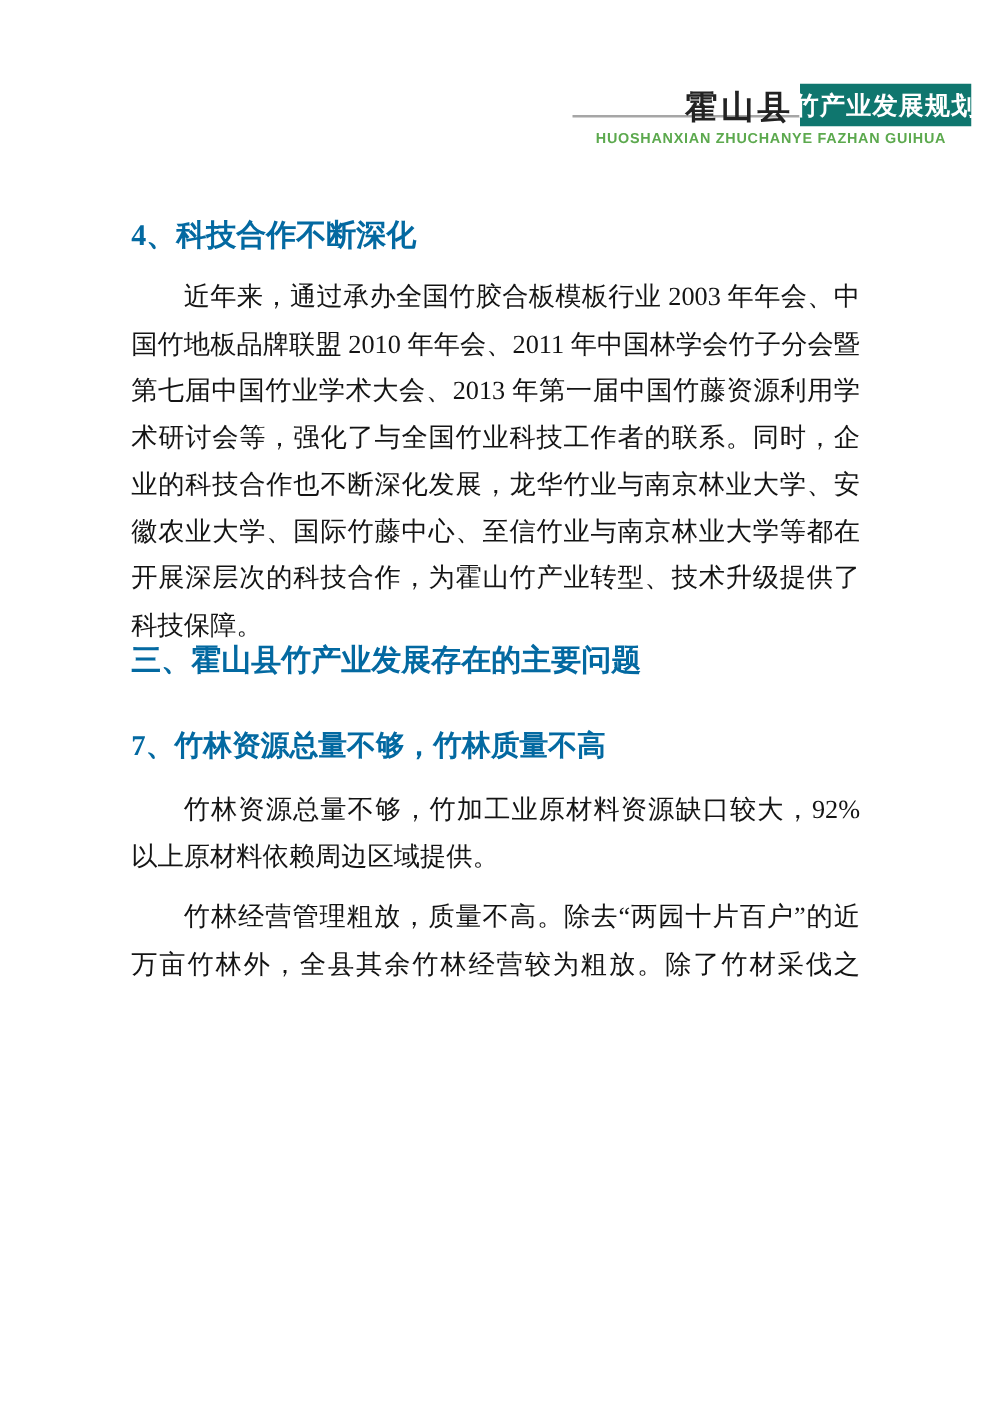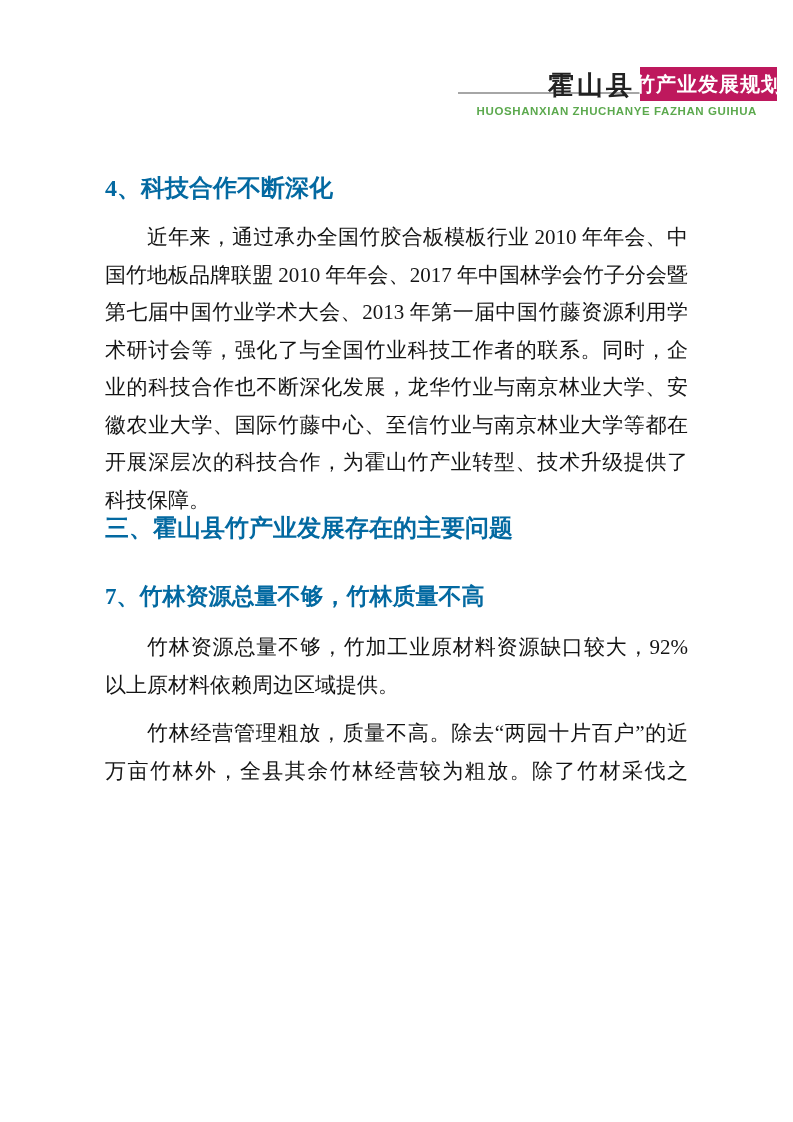--- a/index.html
+++ b/index.html
@@ -107,28 +107,28 @@
   }
 </style>
 </head>
 <body>
 
 <div class="page">
 
   <header>
     <div class="header-divider" style="background: rgb(166, 166, 166);"></div>
     <div class="county-name">霍山县</div>
-    <div class="title-badge" style="background: #be185d;">竹产业发展规划</div>
+    <div class="title-badge" style="background: #0f766e;">竹产业发展规划</div>
     <div class="header-subtitle" style="color: rgb(92, 169, 78);">HUOSHANXIAN ZHUCHANYE FAZHAN GUIHUA</div>
   </header>
 
   <main>
     <h2 class="h-sub h-sci">4、科技合作不断深化</h2>
 
-    <p class="para p1">近年来，通过承办全国竹胶合板模板行业 2010 年年会、中国竹地板品牌联盟 2010 年年会、2017 年中国林学会竹子分会暨第七届中国竹业学术大会、2013 年第一届中国竹藤资源利用学术研讨会等，强化了与全国竹业科技工作者的联系。同时，企业的科技合作也不断深化发展，龙华竹业与南京林业大学、安徽农业大学、国际竹藤中心、至信竹业与南京林业大学等都在开展深层次的科技合作，为霍山竹产业转型、技术升级提供了科技保障。</p>
+    <p class="para p1">近年来，通过承办全国竹胶合板模板行业 2003 年年会、中国竹地板品牌联盟 2010 年年会、2011 年中国林学会竹子分会暨第七届中国竹业学术大会、2013 年第一届中国竹藤资源利用学术研讨会等，强化了与全国竹业科技工作者的联系。同时，企业的科技合作也不断深化发展，龙华竹业与南京林业大学、安徽农业大学、国际竹藤中心、至信竹业与南京林业大学等都在开展深层次的科技合作，为霍山竹产业转型、技术升级提供了科技保障。</p>
 
     <h1 class="h-main">三、霍山县竹产业发展存在的主要问题</h1>
 
     <h2 class="h-sub h-res">7、竹林资源总量不够，竹林质量不高</h2>
 
     <p class="para p2">竹林资源总量不够，竹加工业原材料资源缺口较大，92%以上原材料依赖周边区域提供。</p>
 
     <p class="para p3">竹林经营管理粗放，质量不高。除去“两园十片百户”的近万亩竹林外，全县其余竹林经营较为粗放。除了竹材采伐之外，没有施肥、灌溉、垦复等抚育管理措施。由于近年竹材价格下滑，低至每吨不足 600 元，使得每亩竹林度产值仅为 800 元左右，经济效益较低。而效益低下本身又影响到竹农的经营积极性，表现在近年新栽毛竹面积锐减，低产林分未能及时开展抚育和采伐。当地春笋市场价格为 1.5-2 元/公斤，冬笋价格为 10-12 元/公斤，竹笋培育业发展空间大。调查发现，部分林农仍认为采收竹笋会影响到地下的根鞭系统，从而影响竹林的正常生长，因而不采收竹笋。另外，由于竹农年龄偏大，缺乏笋用林经营技术，也</p>
   </main>
 

